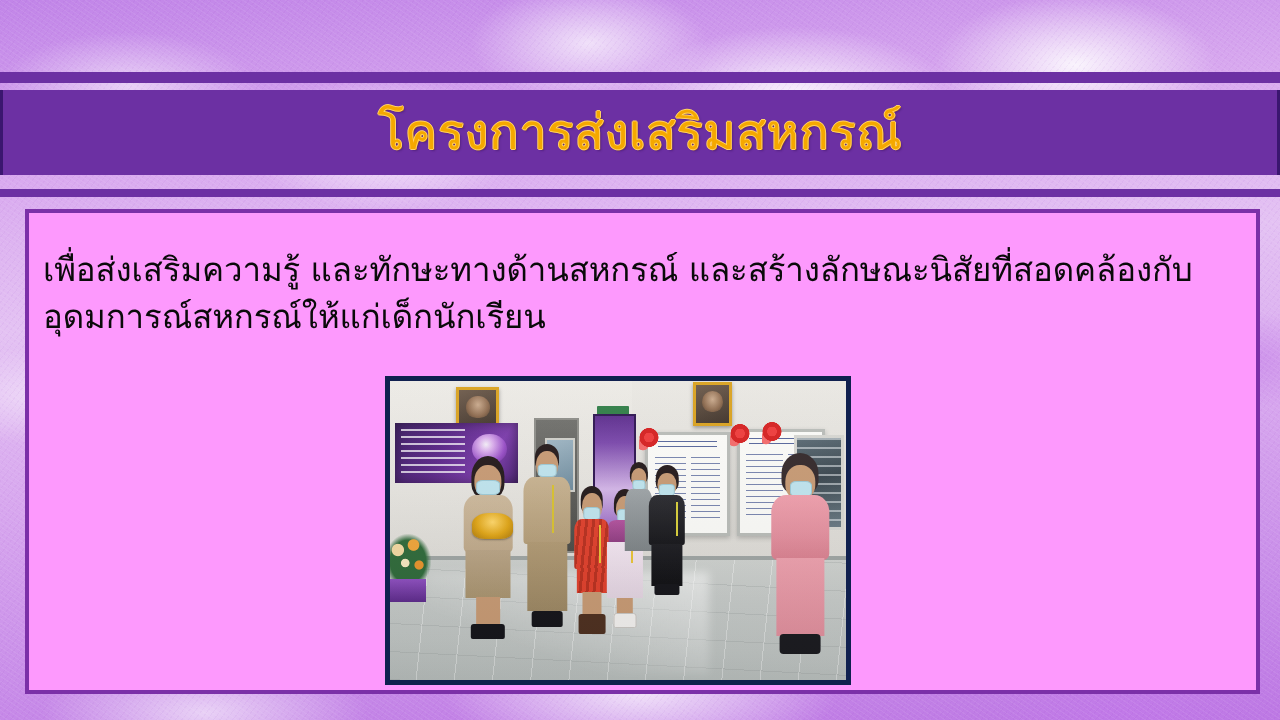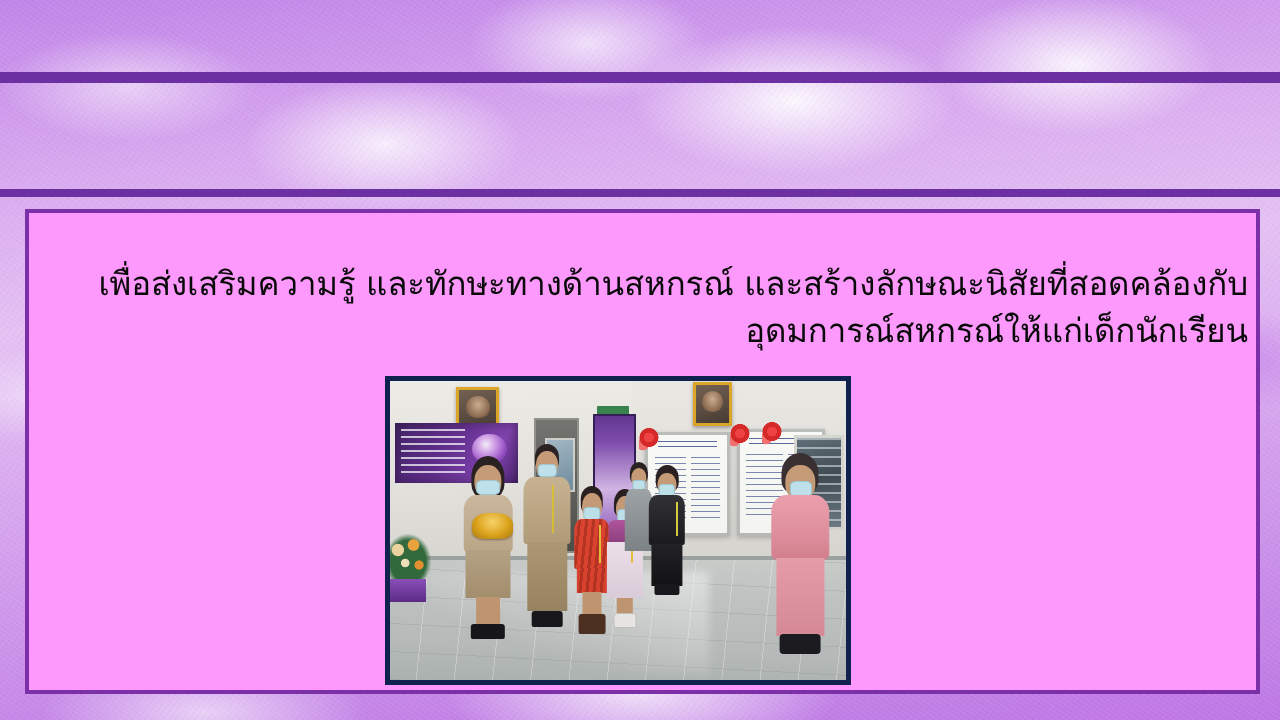--- a/index.html
+++ b/index.html
@@ -72,28 +72,27 @@
     position:absolute; left:25px; top:209px;
     width:1235px; height:485px;
     background:#fd99fd;
     border:4px solid #7b30a8;
     z-index:6;
     overflow:hidden;
   }
 
   #body-text {
     position:absolute; left:14px; top:34px; width:1205px;
-    text-align:right;
+    text-align:left;
     font-family:"DejaVu Sans","Liberation Sans",sans-serif;
     font-size:33px;
     line-height:1.42;
     color:#0a0a0a;
     font-weight:400;
     letter-spacing:-0.1px;
-    margin-top:14px;
   }
 
   
   #photo-frame {
     position:absolute; left:356px; top:163px;
     width:466px; height:309px;
     border:5px solid #10204f;
     background:#cfd3d0;
     overflow:hidden;
   }
@@ -285,20 +284,23 @@
 </head>
 <body>
 
 <div id="slide">
 
   <div class="bg-texture"></div>
   <div class="bg-grain"></div>
 
   <div class="rule" id="rule-top" style="background: rgb(108, 48, 163);"></div>
 
+  <div id="title-bar" style="background: rgb(108, 48, 163);">
+    <span id="title-text" style="color: rgb(245, 168, 0);">โครงการส่งเสริมสหกรณ์</span>
+  </div>
 
   <div class="rule" id="rule-bottom" style="background: rgb(108, 48, 163);"></div>
 
   <div id="content-panel" style="background: rgb(253, 153, 253); border-color: rgb(123, 48, 168);">
 
     <div id="body-text" style="color: rgb(10, 10, 10);">เพื่อส่งเสริมความรู้ และทักษะทางด้านสหกรณ์ และสร้างลักษณะนิสัยที่สอดคล้องกับอุดมการณ์สหกรณ์ให้แก่เด็กนักเรียน</div>
 
     <div id="photo-frame" style="border-color: rgb(16, 32, 79);">
 
       <div class="wall"></div>

